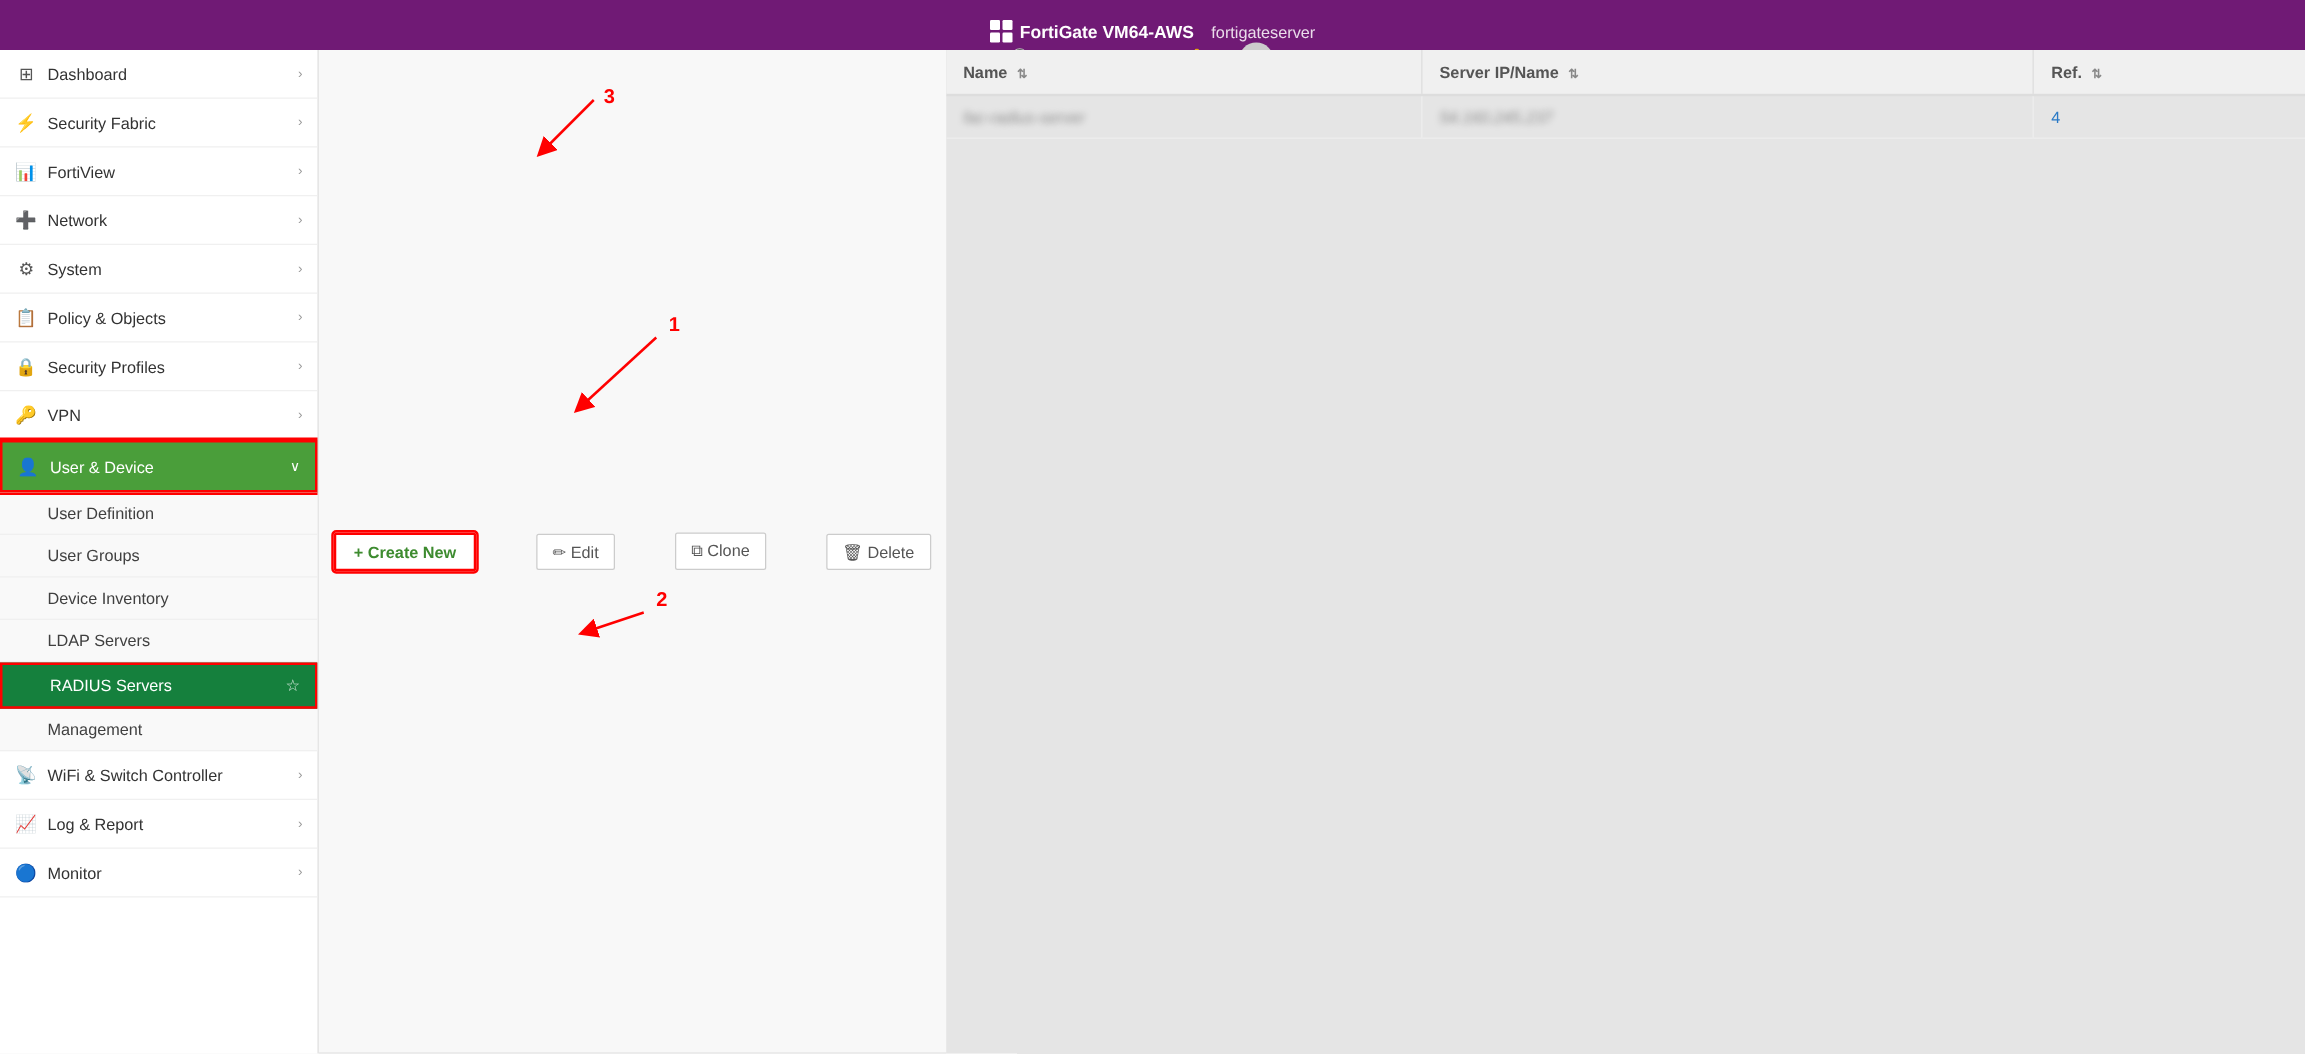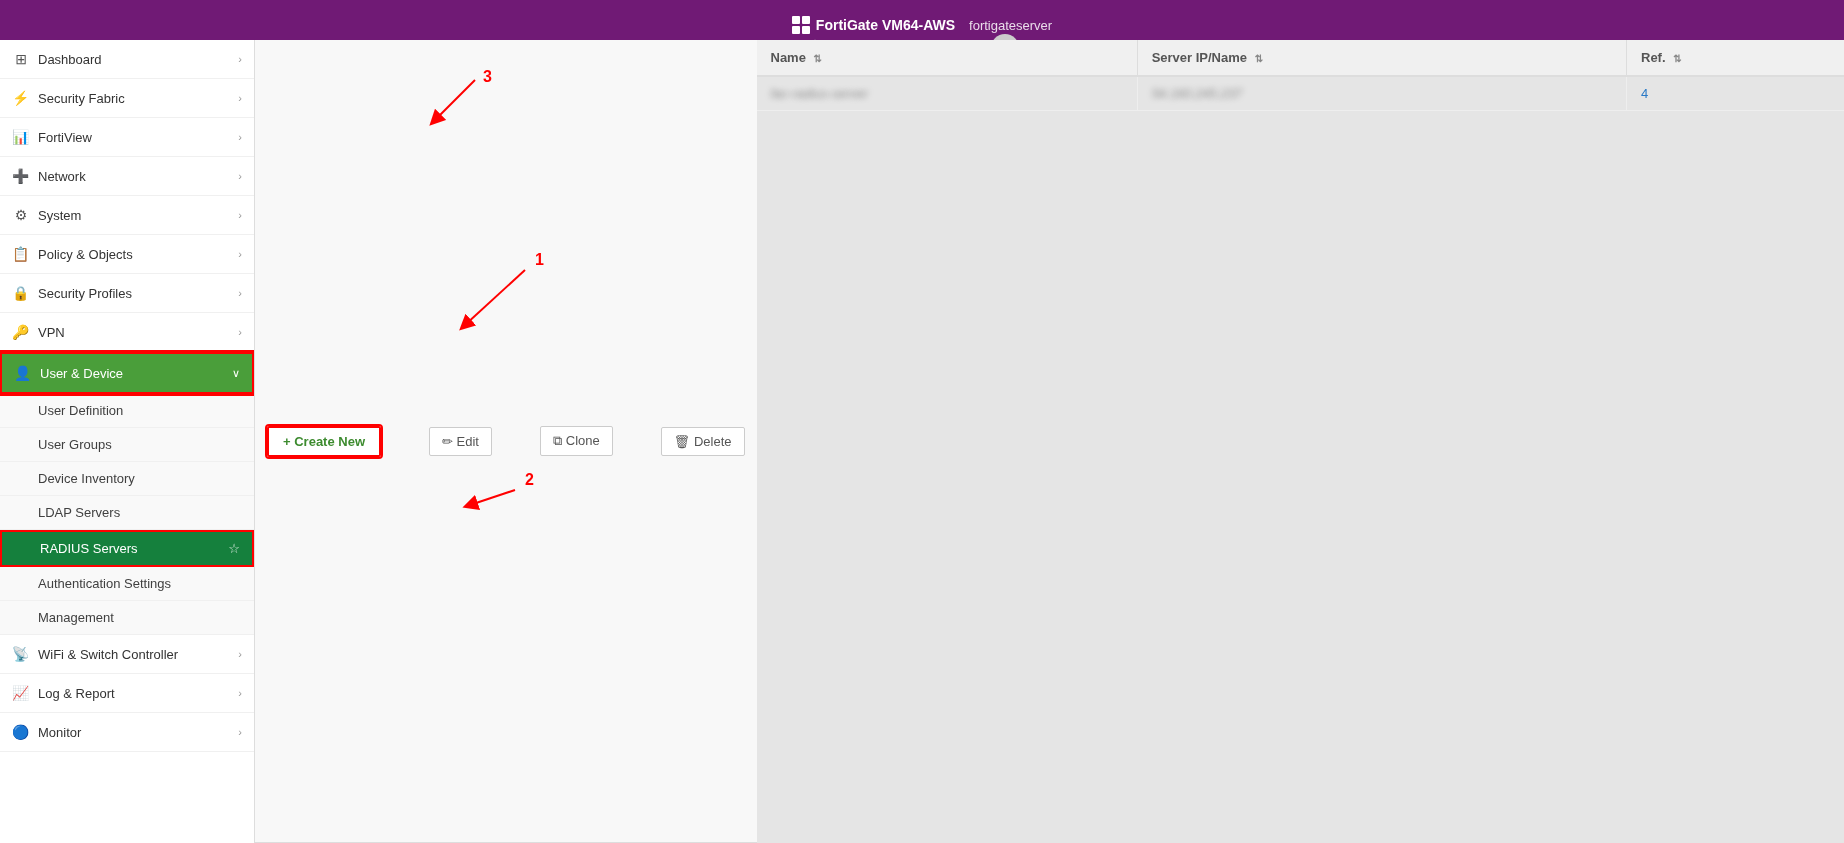--- a/index.html
+++ b/index.html
@@ -386,23 +386,20 @@
       </div>
       <div class="sidebar-sub-item">
         <span>Device Inventory</span>
       </div>
       <div class="sidebar-sub-item">
         <span>LDAP Servers</span>
       </div>
       <div class="sidebar-sub-item selected" style="border: 2px solid red;">
         <span>RADIUS Servers</span>
         <span class="star-icon">☆</span>
-      </div>
-      <div class="sidebar-sub-item">
-        <span>Authentication Settings</span>
       </div>
       <div class="sidebar-sub-item">
         <span>Management</span>
       </div>
     </div>
 
     <div class="sidebar-item">
       <div class="sidebar-item-inner">
         <span class="sidebar-item-icon">📡</span>
         <span>WiFi &amp; Switch Controller</span>

